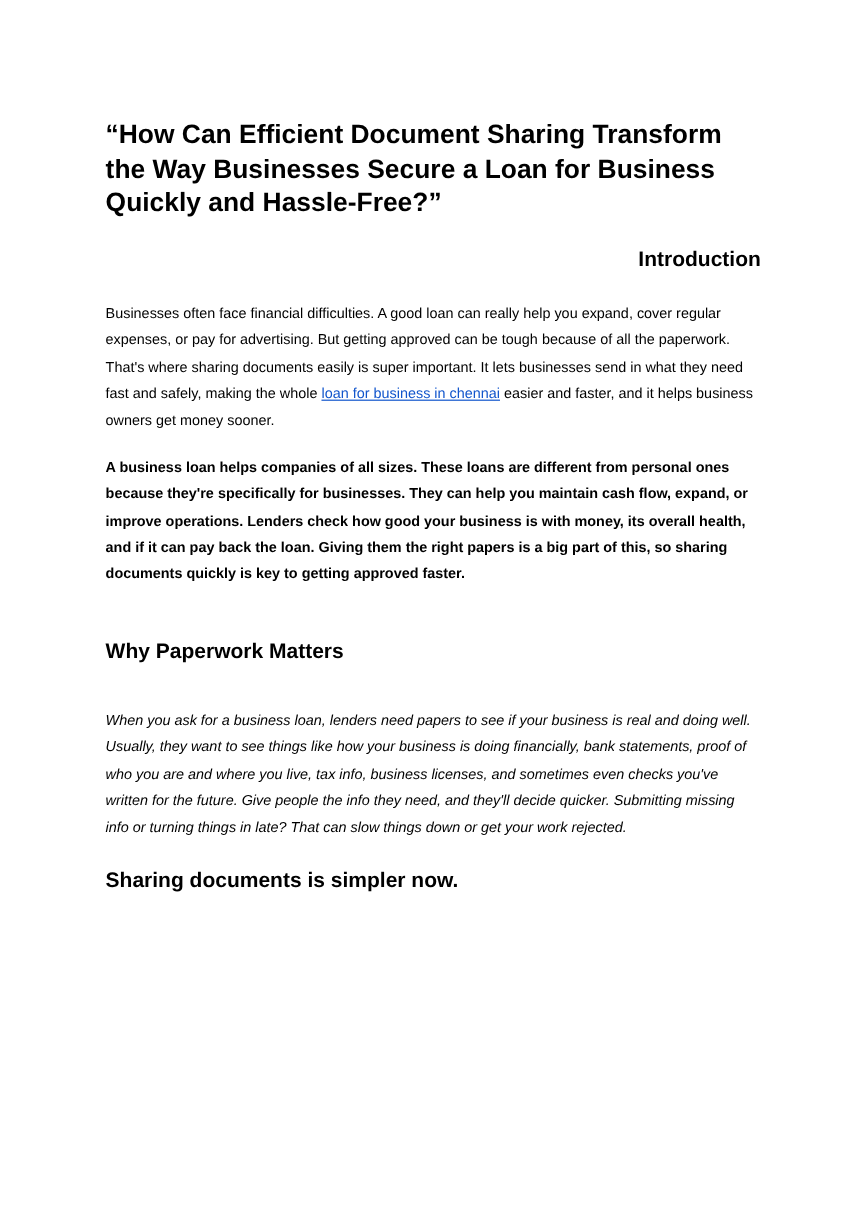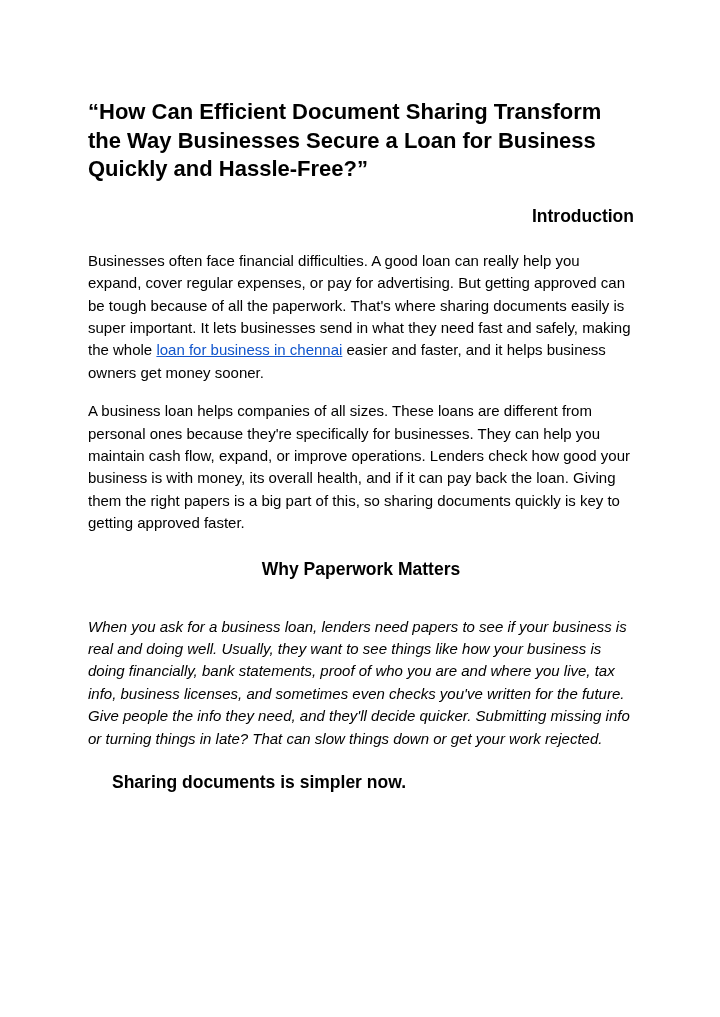--- a/index.html
+++ b/index.html
@@ -31,31 +31,31 @@
   }
   .doc-heading {
     margin: 0;
     font-size: 17.5px;
     line-height: 24px;
     font-weight: bold;
     color: #000000;
   }
   .doc-para {
     margin: 0;
-    font-size: 15px;
+    font-size: 12px;
     line-height: 22.4px;
     color: #000000;
   }
   .mt-intro-h        { margin-top: 20px; text-align: right; }
   .mt-intro-p        { margin-top: 22px; }
   .mt-understand-h   { margin-top: 19px; }
-  .mt-understand-p   { margin-top: 16px; }
-  .mt-paperwork-h    { margin-top: 22px; text-align: center; }
+  .mt-understand-p   { margin-top: 16px; font-weight: bold; }
+  .mt-paperwork-h    { margin-top: 40px; }
   .mt-paperwork-p    { margin-top: 35px; font-style: italic; }
-  .mt-sharing-h      { margin-top: 20px; margin-left: 24px; }
+  .mt-sharing-h      { margin-top: 20px; }
   a.doc-link {
     color: #1155cc;
     text-decoration: underline;
     cursor: pointer;
   }
 </style>
 </head>
 <body>
 
 <div class="page">

